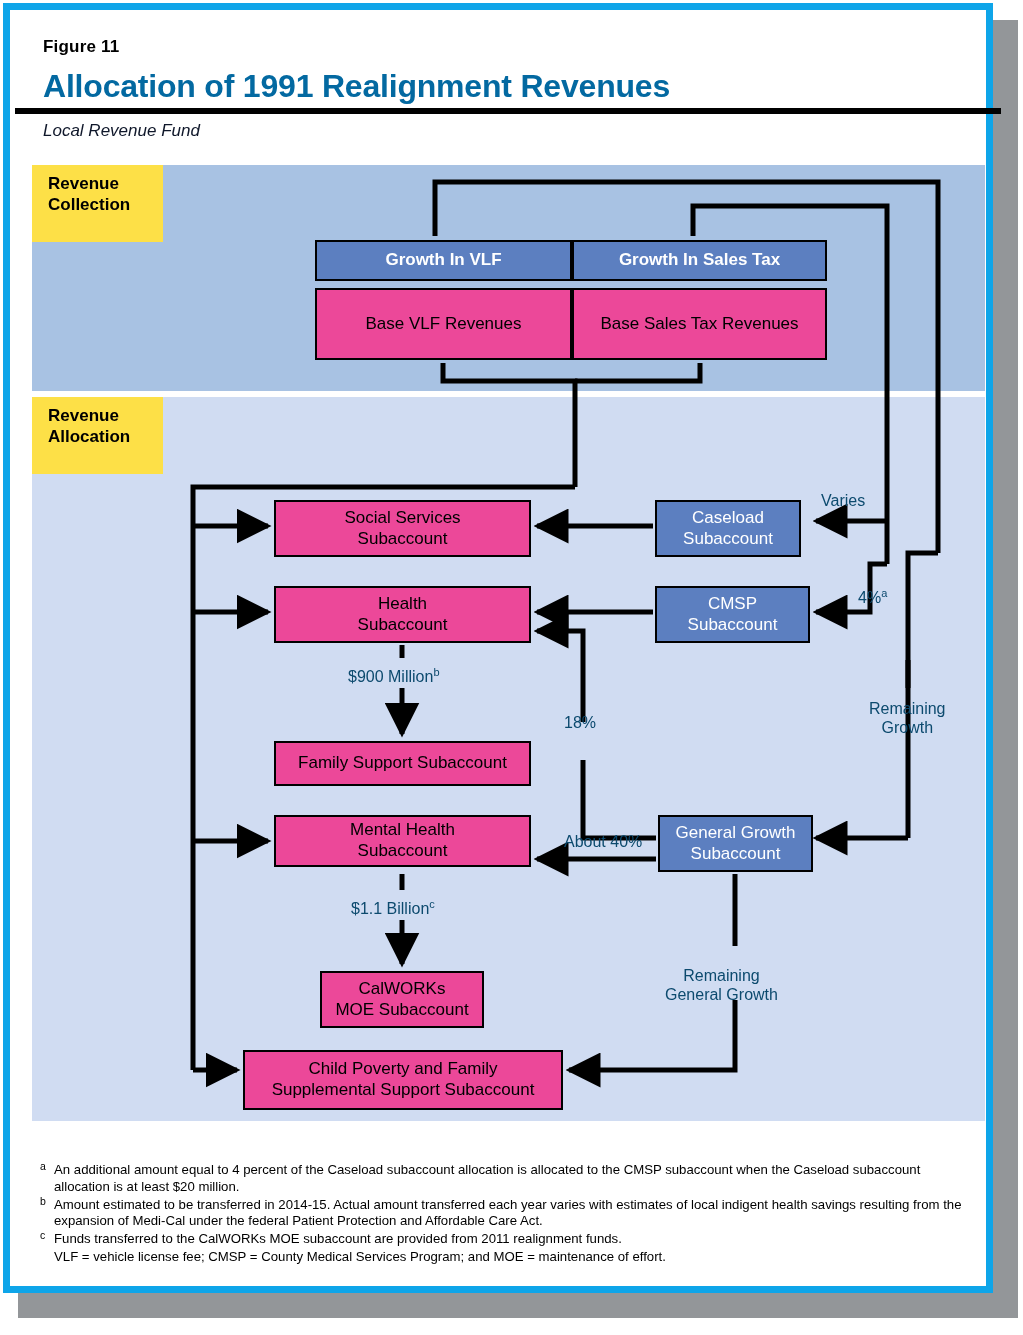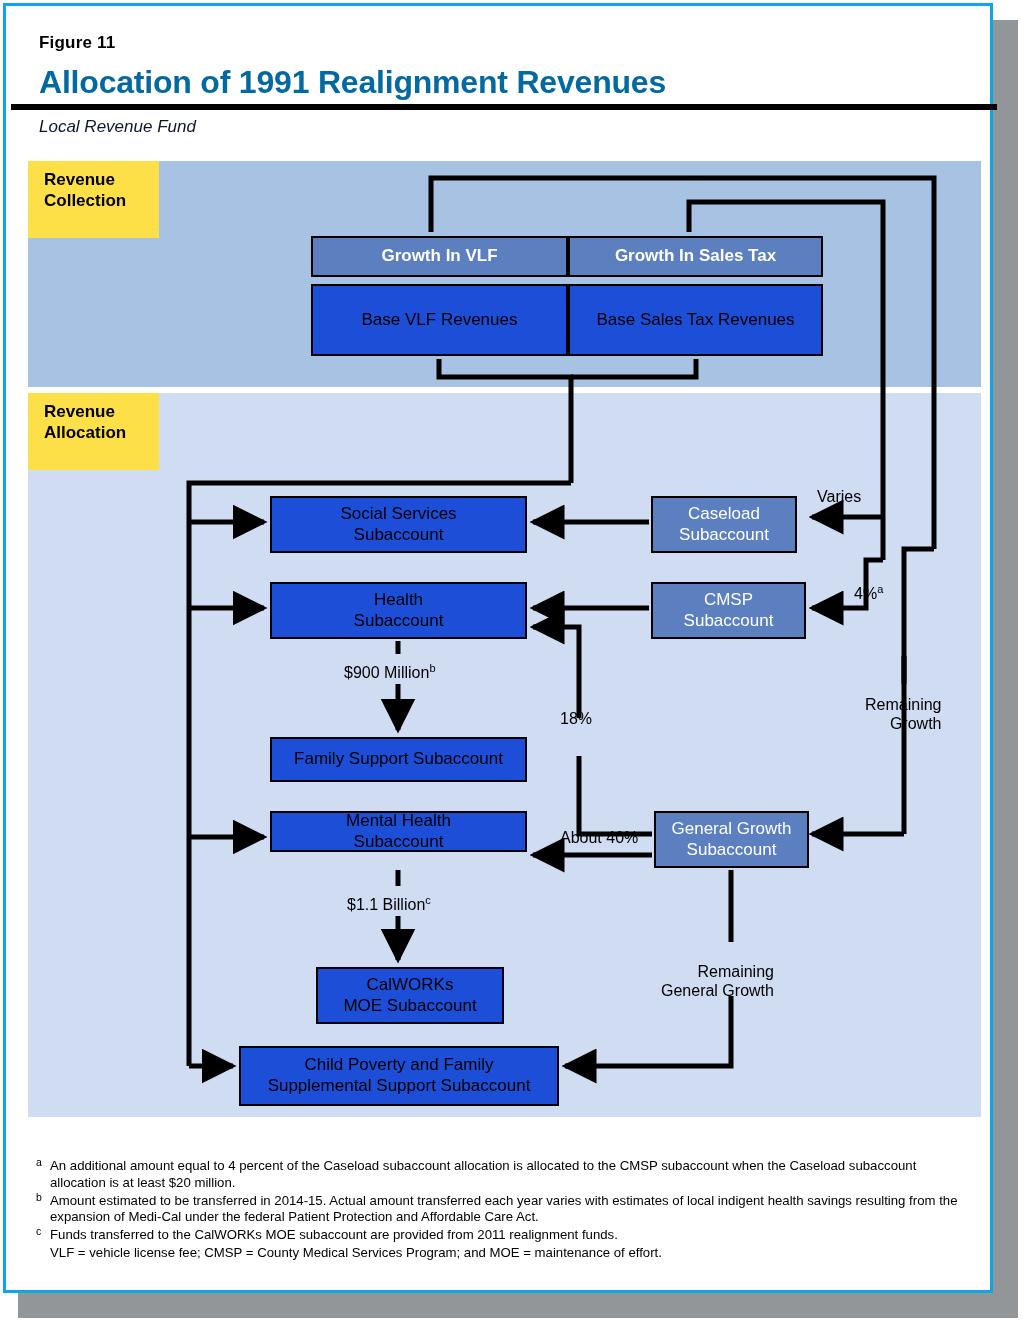--- a/index.html
+++ b/index.html
@@ -1,63 +1,63 @@
 <!DOCTYPE html>
 <html><head>
 <meta charset="utf-8">
 <style>
   html,body{margin:0;padding:0;background:#ffffff;}
   body{font-family:"Liberation Sans", sans-serif;}
   #page{position:relative;width:1023px;height:1335px;overflow:hidden;background:#fff;}
 
   
   #shadow{position:absolute;left:18px;top:20px;width:1000px;height:1298px;background:#939699;}
-  #frame{position:absolute;left:3px;top:3px;width:990px;height:1290px;background:#ffffff;border:3px solid #0ea5e9;box-sizing:border-box;}
+  #frame{position:absolute;left:3px;top:3px;width:990px;height:1290px;background:#ffffff;border:7px solid #0ea5e9;box-sizing:border-box;}
 
   
   #fig-label{position:absolute;left:33px;top:27px;font-size:17px;font-weight:bold;color:#000;letter-spacing:.2px;}
   #fig-title{position:absolute;left:33px;top:58px;font-size:32px;font-weight:bold;color:#0369a1;letter-spacing:-0.2px;}
   #rule{position:absolute;left:5px;top:98px;width:986px;height:6px;background:#000;}
   #subtitle{position:absolute;left:33px;top:111px;font-size:17px;font-style:italic;color:#0f172a;}
 
   
   #band-collect{position:absolute;left:22px;top:155px;width:953px;height:226px;background:#a8c2e3;}
   #band-alloc{position:absolute;left:22px;top:387px;width:953px;height:724px;background:#d0dcf2;}
   .band-tag{position:absolute;background:#fde047;font-size:17px;font-weight:bold;line-height:1.22;color:#000;
             padding:9px 14px 10px 16px;box-sizing:border-box;}
   #tag-collect{left:22px;top:155px;width:131px;height:77px;}
   #tag-alloc{left:22px;top:387px;width:131px;height:77px;}
 
   
   #wires{position:absolute;left:0;top:0;width:1023px;height:1335px;}
 
   
   .box{position:absolute;box-sizing:border-box;border:2px solid #000;display:flex;align-items:center;
-       justify-content:center;text-align:center;font-size:17px;line-height:1.22;color:#000;background:#1d4ed8;}
+       justify-content:center;text-align:center;font-size:17px;line-height:1.22;color:#000;background:#ec4899;}
   .box.blue{background:#5c7fc0;color:#ffffff;}
   .box.hdr{font-weight:bold;font-size:17px;}
 
   #b-growth-vlf{left:305px;top:230px;width:257px;height:41px;}
   #b-growth-st{left:562px;top:230px;width:255px;height:41px;}
   #b-base-vlf{left:305px;top:278px;width:257px;height:72px;}
   #b-base-st{left:562px;top:278px;width:255px;height:72px;}
 
   #b-social{left:264px;top:490px;width:257px;height:57px;}
   #b-health{left:264px;top:576px;width:257px;height:57px;}
   #b-family{left:264px;top:731px;width:257px;height:45px;}
-  #b-mental{left:264px;top:805px;width:257px;height:41px;}
-  #b-calworks{left:310px;top:961px;width:188px;height:57px;text-align:center;}
+  #b-mental{left:264px;top:805px;width:257px;height:52px;}
+  #b-calworks{left:310px;top:961px;width:164px;height:57px;text-align:center;}
   #b-child{left:233px;top:1032px;width:320px;height:60px;margin-top:8px;}
 
   #b-caseload{left:645px;top:490px;width:146px;height:57px;}
   #b-cmsp{left:645px;top:576px;width:155px;height:57px;justify-content:center;}
   #b-general{left:648px;top:805px;width:155px;height:57px;}
 
   
-  .elab{position:absolute;font-size:16px;line-height:1.2;color:#000000;text-align:right;white-space:nowrap;}
+  .elab{position:absolute;font-size:16px;line-height:1.2;color:#0c4a6e;text-align:center;white-space:nowrap;}
   #l-900{left:338px;top:656px;}
   #l-11b{left:341px;top:888px;}
   #l-varies{left:811px;top:481px;}
   #l-4pct{left:848px;top:577px;}
   #l-18{left:554px;top:703px;}
   #l-40{left:554px;top:822px;}
   #l-remgrowth{left:859px;top:689px;}
   #l-remgengrowth{left:655px;top:956px;}
   .sup{font-size:11px;vertical-align:super;}
 

